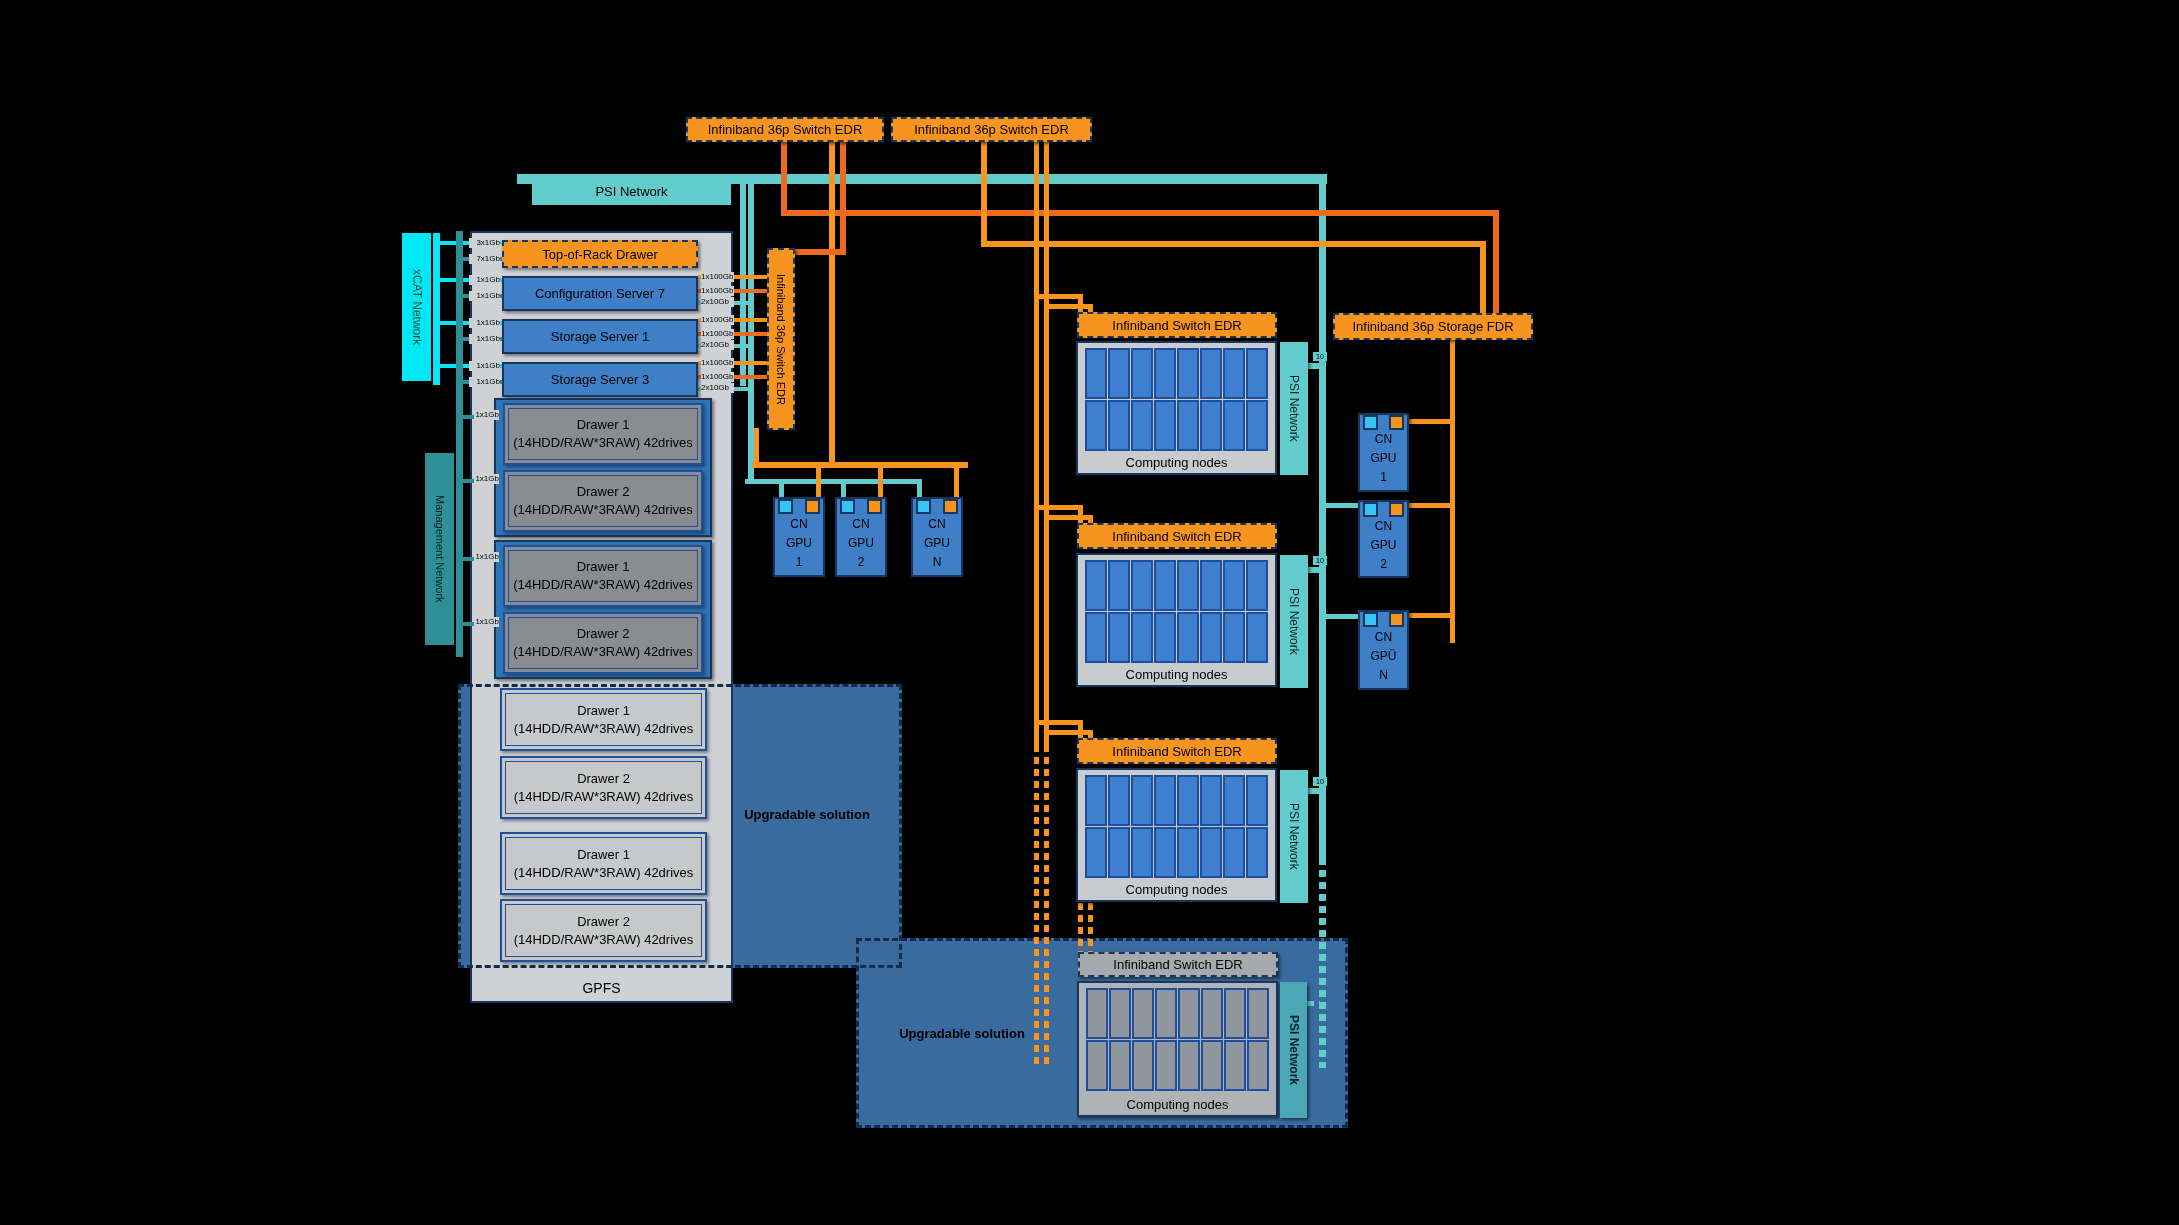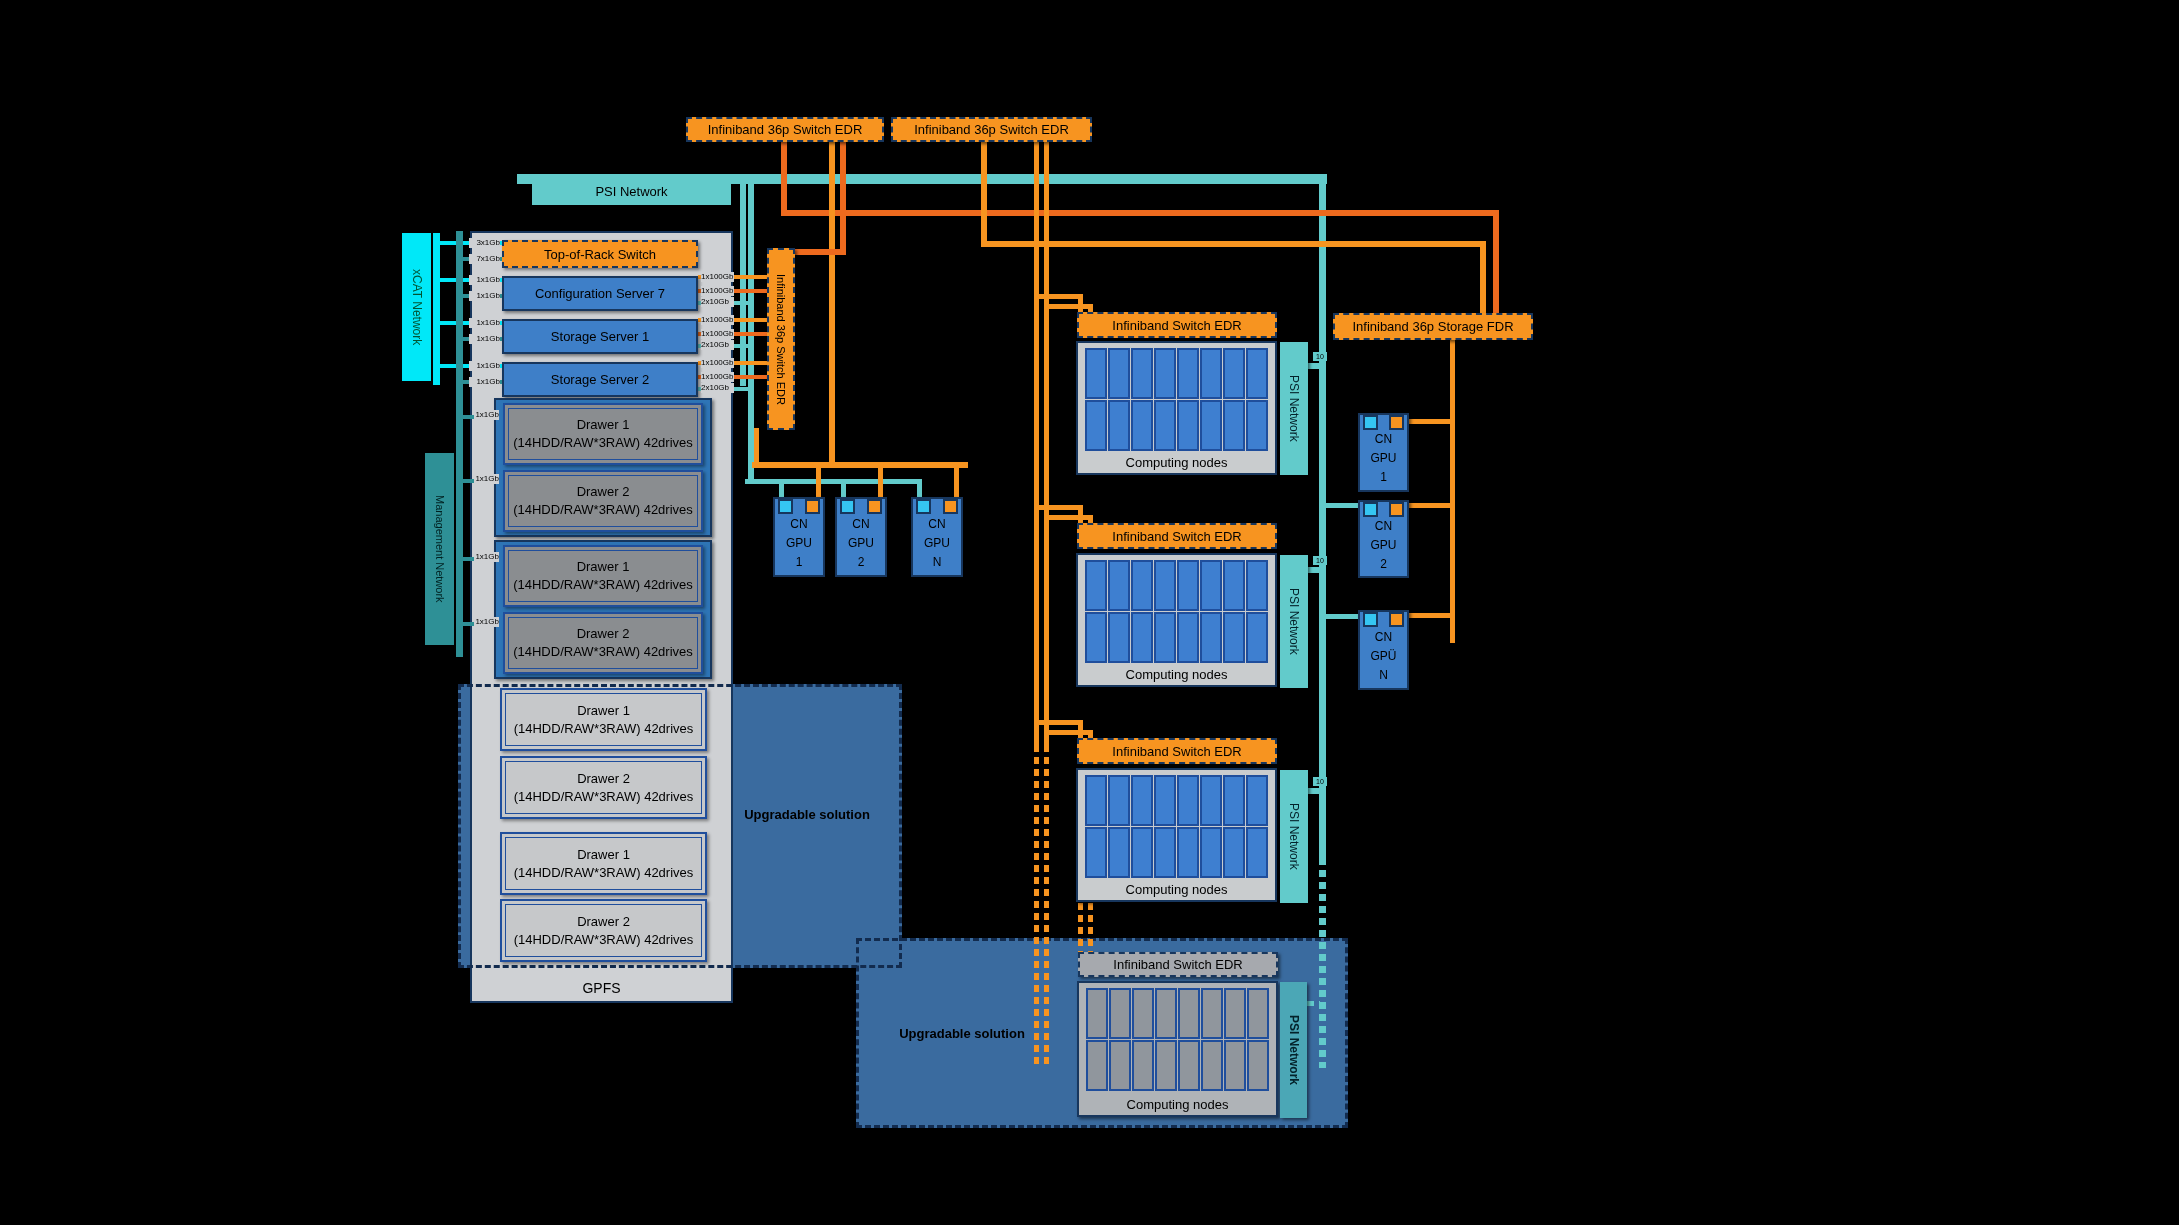--- a/index.html
+++ b/index.html
@@ -96,30 +96,30 @@
     <div style="position: absolute; box-sizing: border-box; left: 698px; top: 289px; width: 69px; height: 4px; background: rgb(238, 106, 30);"></div>
     <div style="position: absolute; box-sizing: border-box; left: 698px; top: 318px; width: 69px; height: 4px; background: rgb(247, 148, 32);"></div>
     <div style="position: absolute; box-sizing: border-box; left: 698px; top: 332px; width: 69px; height: 4px; background: rgb(238, 106, 30);"></div>
     <div style="position: absolute; box-sizing: border-box; left: 698px; top: 361px; width: 69px; height: 4px; background: rgb(247, 148, 32);"></div>
     <div style="position: absolute; box-sizing: border-box; left: 698px; top: 375px; width: 69px; height: 4px; background: rgb(238, 106, 30);"></div>
     <div style="position: absolute; box-sizing: border-box; left: 1450px; top: 340px; width: 5px; height: 303px; background: rgb(247, 148, 32);"></div>
     <div style="position: absolute; box-sizing: border-box; left: 1409px; top: 419px; width: 41px; height: 5px; background: rgb(247, 148, 32);"></div>
     <div style="position: absolute; box-sizing: border-box; left: 1409px; top: 503px; width: 41px; height: 5px; background: rgb(247, 148, 32);"></div>
     <div style="position: absolute; box-sizing: border-box; left: 1409px; top: 613px; width: 41px; height: 5px; background: rgb(247, 148, 32);"></div>
     <div style="position: absolute; box-sizing: border-box; left: 502px; top: 240px; width: 196px; height: 28px; background: rgb(247, 148, 32); border: 2px dashed rgb(23, 54, 93); display: flex; align-items: center; justify-content: center; font-size: 13px; box-shadow: rgba(0, 0, 0, 0.45) 2px 2px 3px;">
-      <span>Top-of-Rack Switch</span>
+      <span>Top-of-Rack Drawer</span>
     </div>
     <div style="position: absolute; box-sizing: border-box; left: 502px; top: 276px; width: 196px; height: 35px; background: rgb(62, 127, 200); border: 2px solid rgb(23, 54, 93); display: flex; align-items: center; justify-content: center; font-size: 13px; box-shadow: rgba(0, 0, 0, 0.45) 2px 2px 3px;">
       <span>Configuration Server 7</span>
     </div>
     <div style="position: absolute; box-sizing: border-box; left: 502px; top: 319px; width: 196px; height: 35px; background: rgb(62, 127, 200); border: 2px solid rgb(23, 54, 93); display: flex; align-items: center; justify-content: center; font-size: 13px; box-shadow: rgba(0, 0, 0, 0.45) 2px 2px 3px;">
       <span>Storage Server 1</span>
     </div>
     <div style="position: absolute; box-sizing: border-box; left: 502px; top: 362px; width: 196px; height: 35px; background: rgb(62, 127, 200); border: 2px solid rgb(23, 54, 93); display: flex; align-items: center; justify-content: center; font-size: 13px; box-shadow: rgba(0, 0, 0, 0.45) 2px 2px 3px;">
-      <span>Storage Server 2</span>
+      <span>Storage Server 3</span>
     </div>
     <div style="position: absolute; box-sizing: border-box; left: 469px; top: 238px; width: 31px; height: 10px; font-size: 8px; line-height: 10px; background: rgb(207, 209, 212); text-align: right; white-space: nowrap;">3x1Gb</div>
     <div style="position: absolute; box-sizing: border-box; left: 469px; top: 254px; width: 31px; height: 10px; font-size: 8px; line-height: 10px; background: rgb(207, 209, 212); text-align: right; white-space: nowrap;">7x1Gb</div>
     <div style="position: absolute; box-sizing: border-box; left: 469px; top: 275px; width: 31px; height: 10px; font-size: 8px; line-height: 10px; background: rgb(207, 209, 212); text-align: right; white-space: nowrap;">1x1Gb</div>
     <div style="position: absolute; box-sizing: border-box; left: 469px; top: 291px; width: 31px; height: 10px; font-size: 8px; line-height: 10px; background: rgb(207, 209, 212); text-align: right; white-space: nowrap;">1x1Gb</div>
     <div style="position: absolute; box-sizing: border-box; left: 469px; top: 318px; width: 31px; height: 10px; font-size: 8px; line-height: 10px; background: rgb(207, 209, 212); text-align: right; white-space: nowrap;">1x1Gb</div>
     <div style="position: absolute; box-sizing: border-box; left: 469px; top: 334px; width: 31px; height: 10px; font-size: 8px; line-height: 10px; background: rgb(207, 209, 212); text-align: right; white-space: nowrap;">1x1Gb</div>
     <div style="position: absolute; box-sizing: border-box; left: 469px; top: 361px; width: 31px; height: 10px; font-size: 8px; line-height: 10px; background: rgb(207, 209, 212); text-align: right; white-space: nowrap;">1x1Gb</div>
     <div style="position: absolute; box-sizing: border-box; left: 469px; top: 377px; width: 31px; height: 10px; font-size: 8px; line-height: 10px; background: rgb(207, 209, 212); text-align: right; white-space: nowrap;">1x1Gb</div>
     <div style="position: absolute; box-sizing: border-box; left: 701px; top: 272px; width: 33px; height: 10px; font-size: 8px; line-height: 10px; background: rgb(207, 209, 212); white-space: nowrap;">1x100Gb</div>

